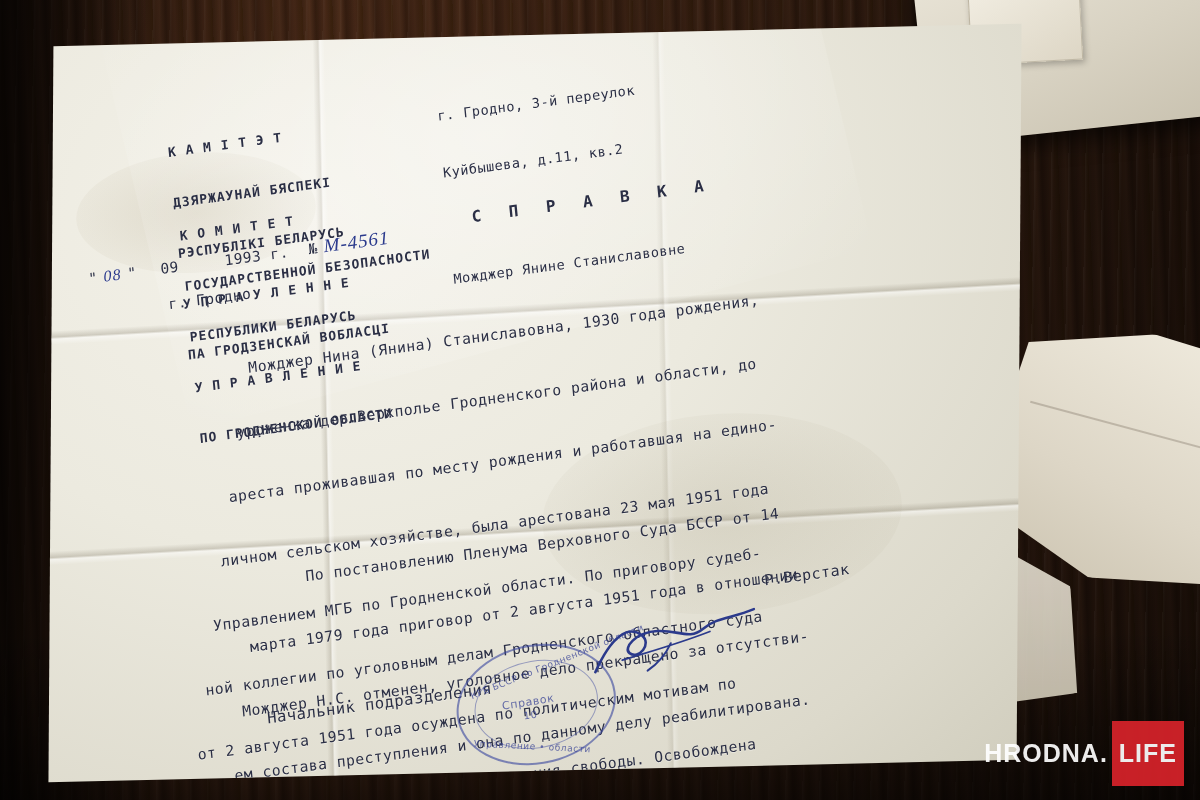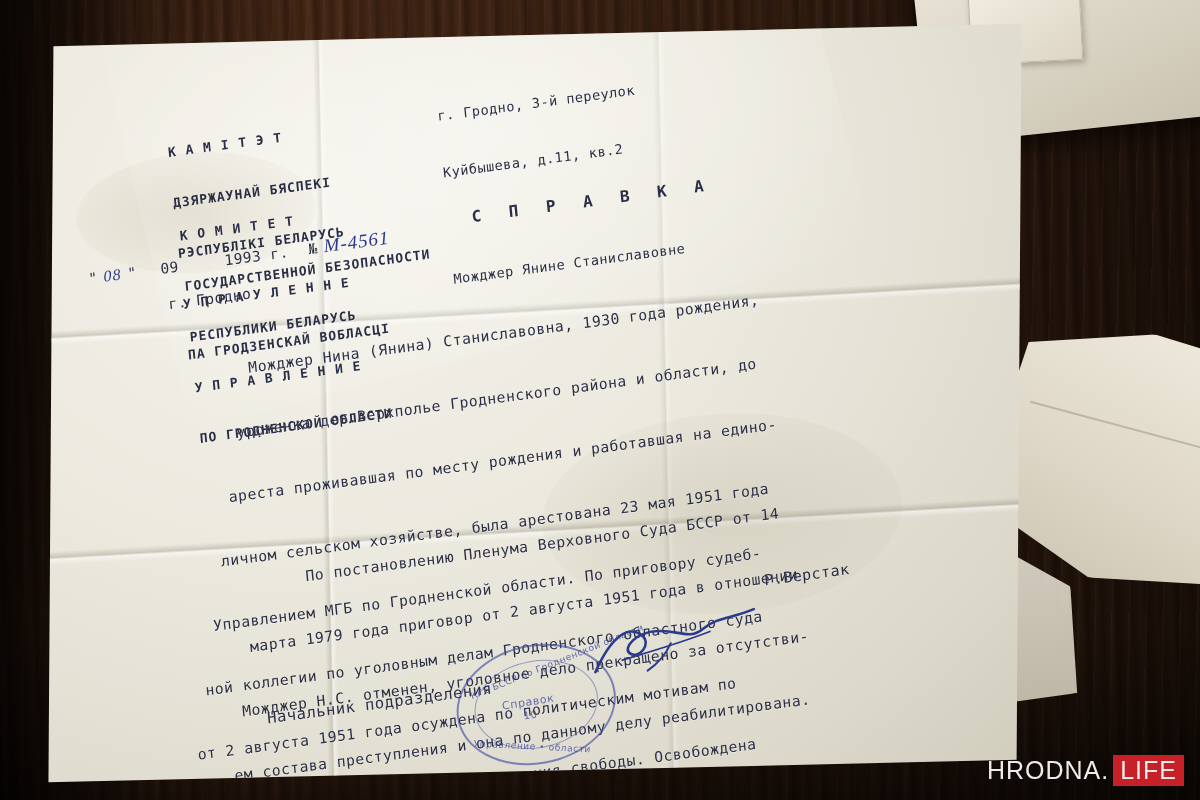--- a/index.html
+++ b/index.html
@@ -236,30 +236,30 @@
   .signature svg { display:block; }
 
   
   #watermark {
     position: absolute;
     right: 16px;
     bottom: 14px;
     display: flex;
     align-items: center;
     font-family: "Liberation Sans", sans-serif;
-    font-weight: normal;
+    font-weight: bold;
     font-size: 25px;
     letter-spacing: 1px;
     opacity: .92;
   }
   #watermark .wm-white { color: #ffffff; }
   #watermark .wm-red {
     color: #ffffff;
     background: #d8232a;
-    padding: 1px 7px;
+    padding: 18px 7px;
     margin-left: 4px;
   }
   #watermark .wm-dot {
     color: #ffffff;
   }
   .glare {
     position: absolute;
     left: 120px; top: -80px;
     width: 700px; height: 420px;
     background: radial-gradient(ellipse at center, rgba(255,255,255,0.40), rgba(255,255,255,0));

